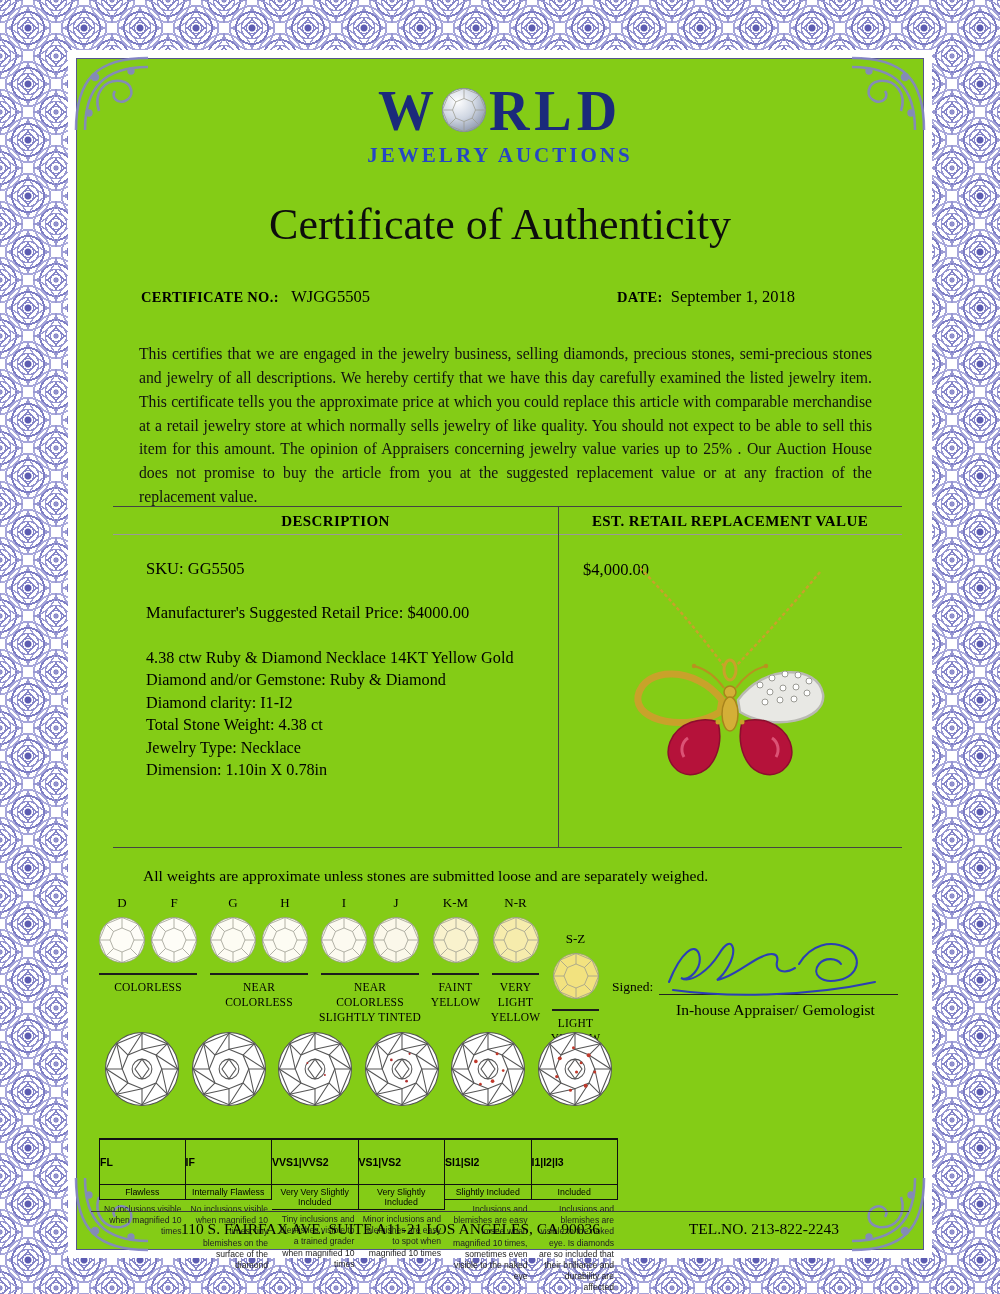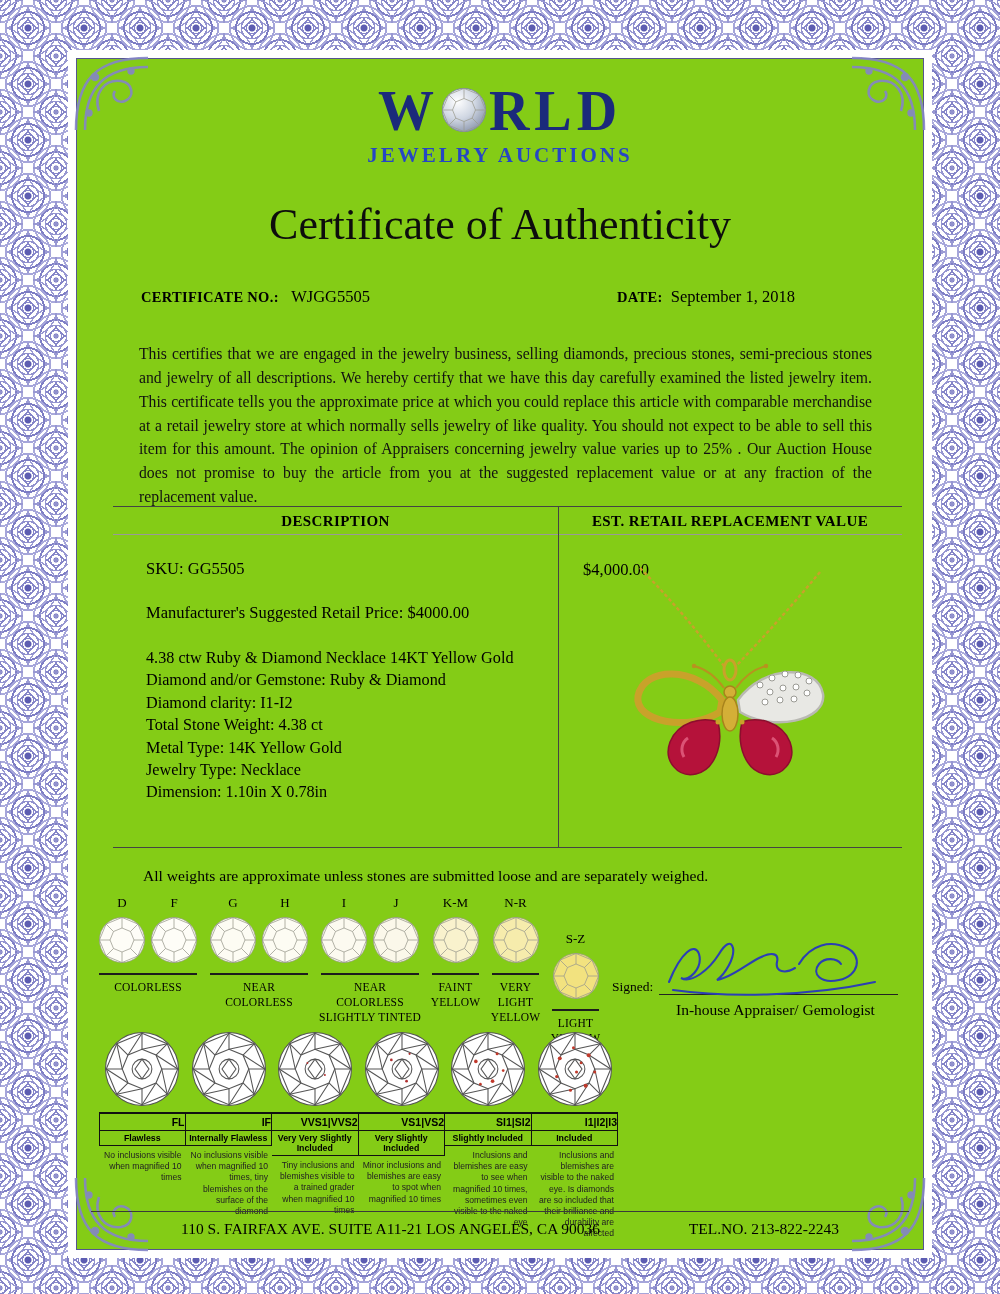--- a/index.html
+++ b/index.html
@@ -88,24 +88,24 @@
   .sig-line { flex:1; border-bottom:1.2px solid #222; position:relative; height:16px; margin-left:6px; }
   .sig-stroke { position:absolute; left:2px; bottom:-10px; width:226px; height:80px; overflow:visible; }
   .signer-title { margin:6px 0 0 64px; font-size:15.5px; }
 
   
   .clarity { position:absolute; top:972px; left:22px; width:519px; display:grid; grid-template-columns:repeat(6, 86.5px); }
   .cl-col { display:flex; flex-direction:column; }
   .cl-icon { width:76px; height:76px; margin:0 auto 5px; }
   .cl-code { border-top:2px solid #111; border-bottom:1px solid #111; border-right:1px solid #111;
              font-family:"Liberation Sans", sans-serif; font-weight:bold; font-size:10.5px;
-             text-align:right; padding:2px 0; }
+             text-align:left; padding:16px 0;margin-top:26px; }
   .cl-col:first-child .cl-code, .cl-col:first-child .cl-cat { border-left:1px solid #111; }
   .cl-cat { border-bottom:1px solid #111; border-right:1px solid #111;
-            font-family:"Liberation Sans", sans-serif; font-weight:bold; font-size:8.8px;
+            font-family:"Liberation Sans", sans-serif; font-weight:normal; font-size:8.8px;
             text-align:center; padding:2px 1px; }
   .cl-desc { font-family:"Liberation Sans", sans-serif; font-size:8.6px; line-height:1.3;
              text-align:right; padding:4px 4px 0; color:#222; }
 
   
   .footer { position:absolute; top:1152px; left:14px; right:14px; border-top:1.5px solid #3a3a3a;
             padding:8px 70px 0 90px; display:flex; justify-content:space-between; font-size:15.5px;text-align:right; }
 </style>
 </head>
 <body>
@@ -190,21 +190,20 @@
     </div>
     <div class="divider"></div>
 
     <div class="sku-line">SKU: GG5505</div>
     <div class="msrp-line">Manufacturer's Suggested Retail Price: $4000.00</div>
     <div class="detail-list">
       <div>4.38 ctw Ruby &amp; Diamond Necklace 14KT Yellow Gold</div>
       <div>Diamond and/or Gemstone: Ruby &amp; Diamond</div>
       <div>Diamond clarity: I1-I2</div>
       <div>Total Stone Weight: 4.38 ct</div>
-      <div>Metal Type: 14K Yellow Gold</div>
       <div>Jewelry Type: Necklace</div>
       <div>Dimension: 1.10in X 0.78in</div>
     </div>
 
     <div class="retail-value">$4,000.00</div>
 
     <svg class="product" viewBox="0 0 240 230">
       <path d="M30,0 Q75,46 114,98" fill="none" stroke="#c9a22a" stroke-width="2.4" stroke-dasharray="3.5,2.5"></path>
       <path d="M210,4 Q170,52 126,98" fill="none" stroke="#c9a22a" stroke-width="2.4" stroke-dasharray="3.5,2.5"></path>
       <ellipse cx="120" cy="102" rx="6" ry="10" fill="none" stroke="#c9a22a" stroke-width="3"></ellipse>

